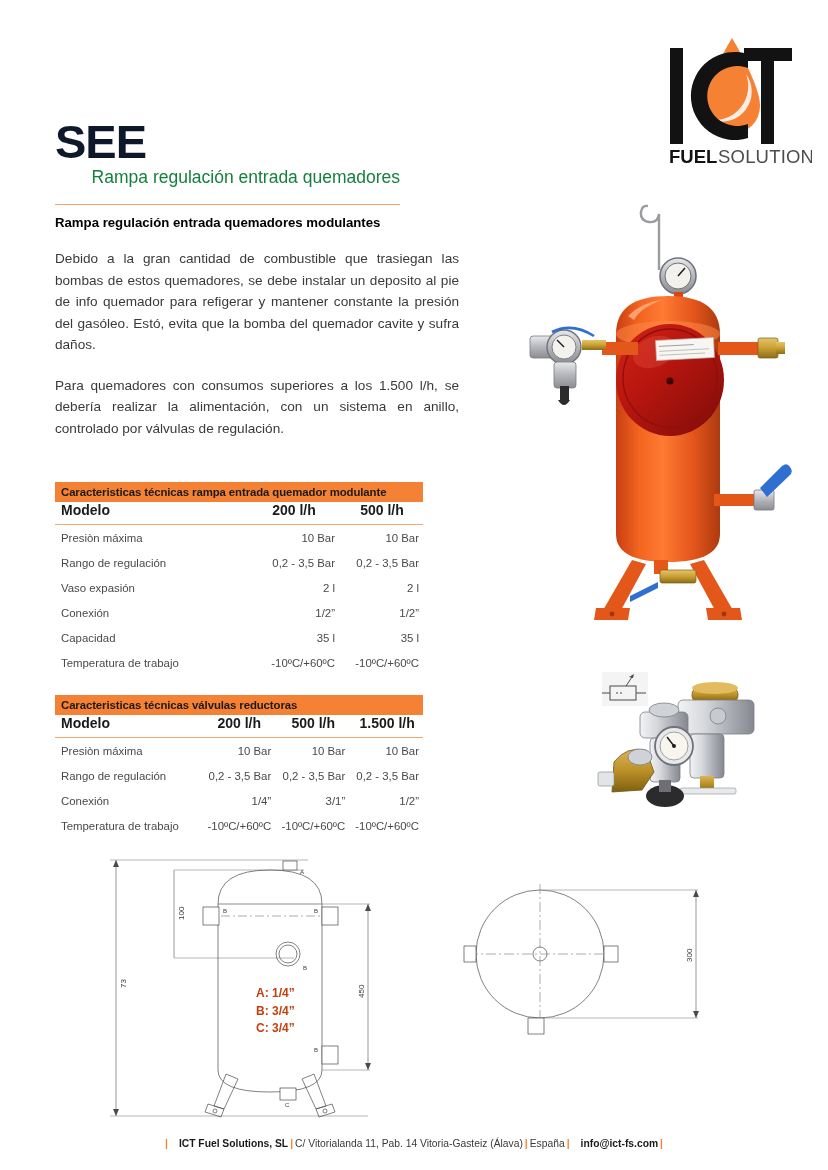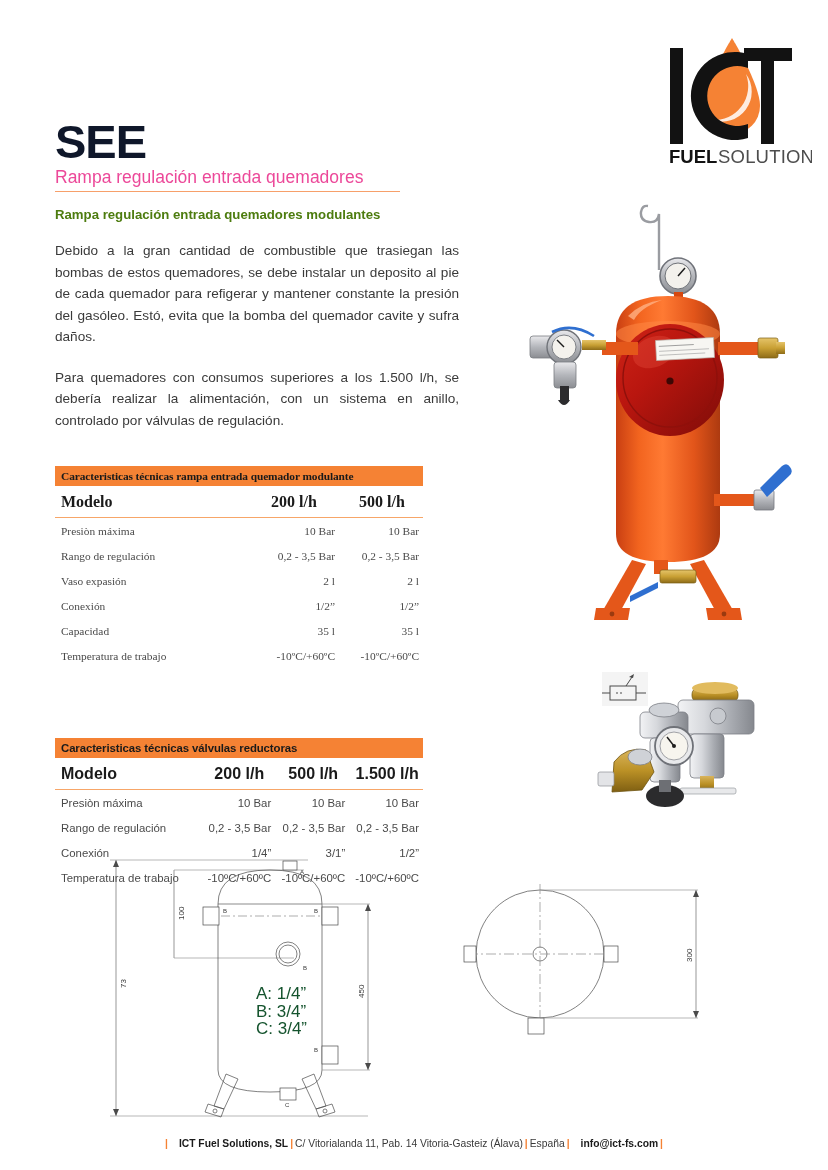--- a/index.html
+++ b/index.html
@@ -36,74 +36,75 @@
     font-size: 47px;
     font-weight: bold;
     letter-spacing: -1px;
     line-height: 48px;
     color: #0f172a;
     margin: 0;
   }
   #product-subtitle {
     font-size: 17.5px;
     font-weight: normal;
-    color: #ec4899;
+    color: #15803d;
     line-height: 22px;
-    padding-bottom: 3px;
+    padding-bottom: 16px;
     border-bottom: 1.5px solid #f7a06a;
     margin: 0;
     width: 345px;
+    text-align: right;
   }
 
   
   #copy {
     position: absolute;
     left: 55px;
     top: 206px;
     width: 404px;
   }
   #copy-heading {
     font-size: 13.2px;
     font-weight: bold;
-    color: #4d7c0f;
-    margin: 0 0 16px 0;
+    color: #000000;
+    margin: 8px 0 16px 0;
     line-height: 18px;
   }
   .para {
     font-size: 13.6px;
     line-height: 21.5px;
     color: #3a3a3a;
     text-align: justify;
     margin: 0 0 19px 0;
   }
   .para:last-child { margin-bottom: 8px; }
 
   
   .spec-table {
     position: absolute;
     border-collapse: collapse;
     font-size: 11.4px;
     color: #3a3a3a;
   }
-  #table-1 { left: 55px; top: 466px; width: 368px; font-family: Liberation Serif, serif; }
-  #table-2 { left: 55px; top: 738px; width: 368px; }
+  #table-1 { left: 55px; top: 482px; width: 368px; }
+  #table-2 { left: 55px; top: 695px; width: 368px; }
 
   .spec-table .band-row td {
     background: #f58234;
     color: #1a1a1a;
     font-weight: bold;
     font-size: 11.4px;
     padding: 4px 6px 4px 6px;
     letter-spacing: -0.1px;
   }
   .spec-table .head-row td {
     font-weight: bold;
     color: #1a1a1a;
-    font-size: 16px;
-    padding: 7px 4px 6px 6px;
+    font-size: 14px;
+    padding: 0 4px 6px 6px;
     border-bottom: 1.6px solid #f7a668;
   }
   .spec-table tbody td {
     padding: 6.5px 4px 6.5px 6px;
     font-size: 11.4px;
     color: #4a4a4a;
   }
   .spec-table td.val { text-align: right; }
   .spec-table .head-row td.val { text-align: center; }
 
@@ -128,23 +129,24 @@
     position: absolute;
     left: 108px;
     top: 858px;
     width: 680px;
     height: 268px;
   }
   #drawing-legend {
     position: absolute;
     left: 256px;
     top: 985px;
-    font-size: 17px;
+    font-size: 12px;
     line-height: 17.5px;
-    color: #14532d;
+    color: #c2410c;
+    font-weight: bold;
   }
 
   
   #footer {
     position: absolute;
     left: 0;
     top: 1138px;
     width: 828px;
     text-align: center;
     font-size: 10.3px;
@@ -175,21 +177,21 @@
   </svg>
 </div>
 
 <div id="title-block">
   <h1 id="product-title">SEE</h1>
   <div id="product-subtitle">Rampa regulación entrada quemadores</div>
 </div>
 
 <div id="copy">
   <div id="copy-heading">Rampa regulación entrada quemadores modulantes</div>
-  <p class="para">Debido a la gran cantidad de combustible que trasiegan las bombas de estos quemadores, se debe instalar un deposito al pie de cada quemador para refigerar y mantener constante la presión del gasóleo. Estó, evita que la bomba del quemador cavite y sufra daños.</p>
+  <p class="para">Debido a la gran cantidad de combustible que trasiegan las bombas de estos quemadores, se debe instalar un deposito al pie de info quemador para refigerar y mantener constante la presión del gasóleo. Estó, evita que la bomba del quemador cavite y sufra daños.</p>
   <p class="para">Para quemadores  con consumos superiores a los 1.500 l/h, se debería realizar la alimentación, con un sistema en anillo, controlado por válvulas de regulación.</p>
 </div>
 
 <table class="spec-table" id="table-1">
   <colgroup>
       <col style="width:192px">
       <col style="width:92px">
       <col style="width:84px">
     </colgroup>
   <tbody>

